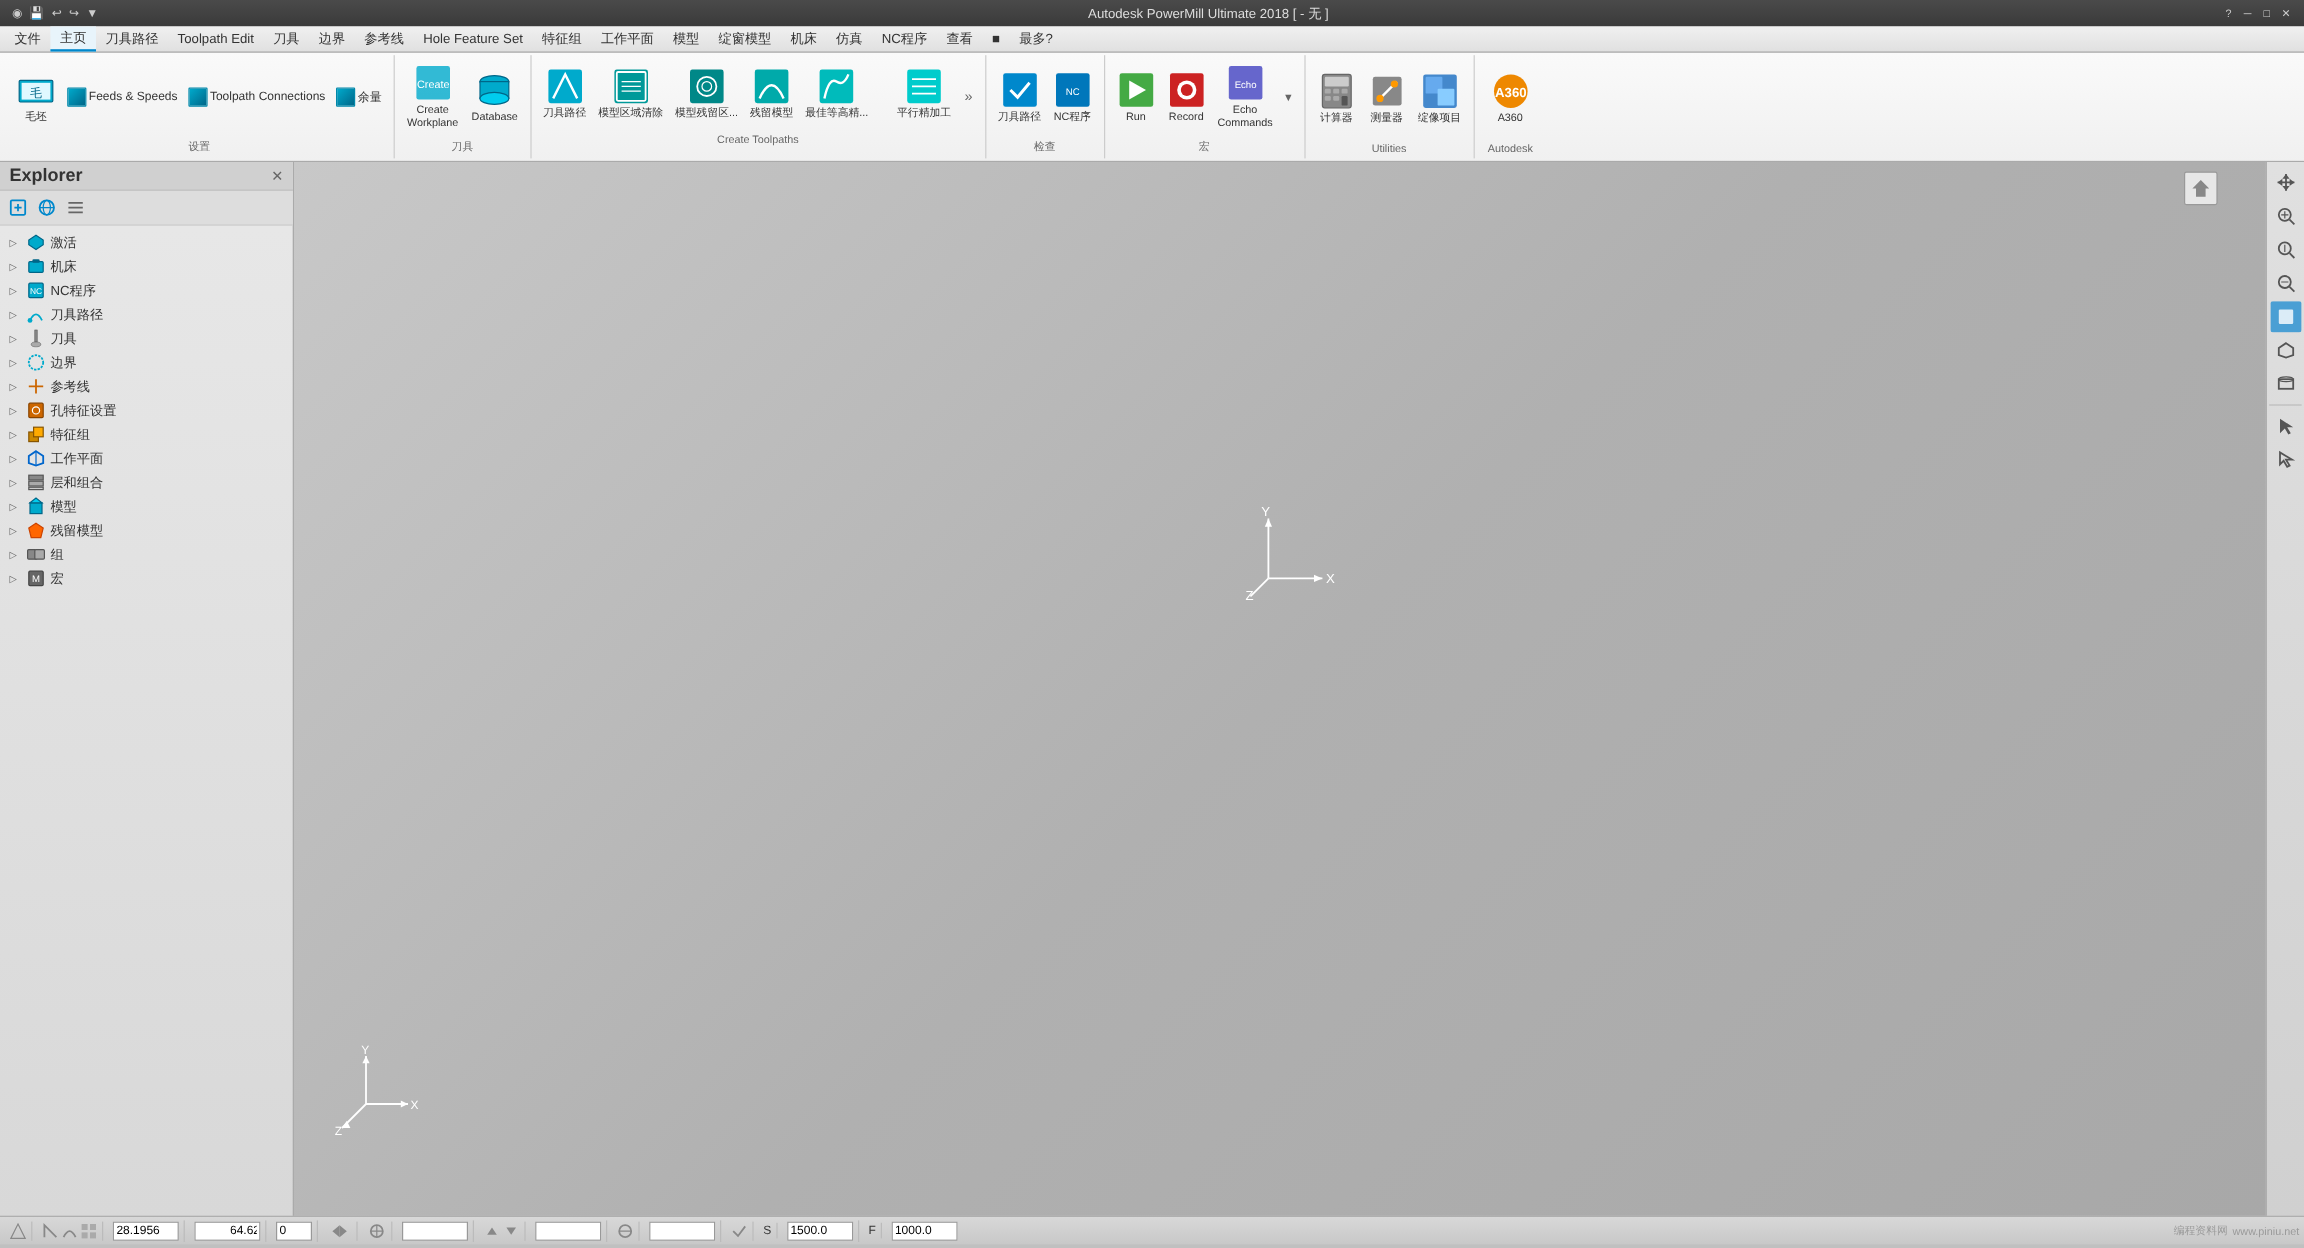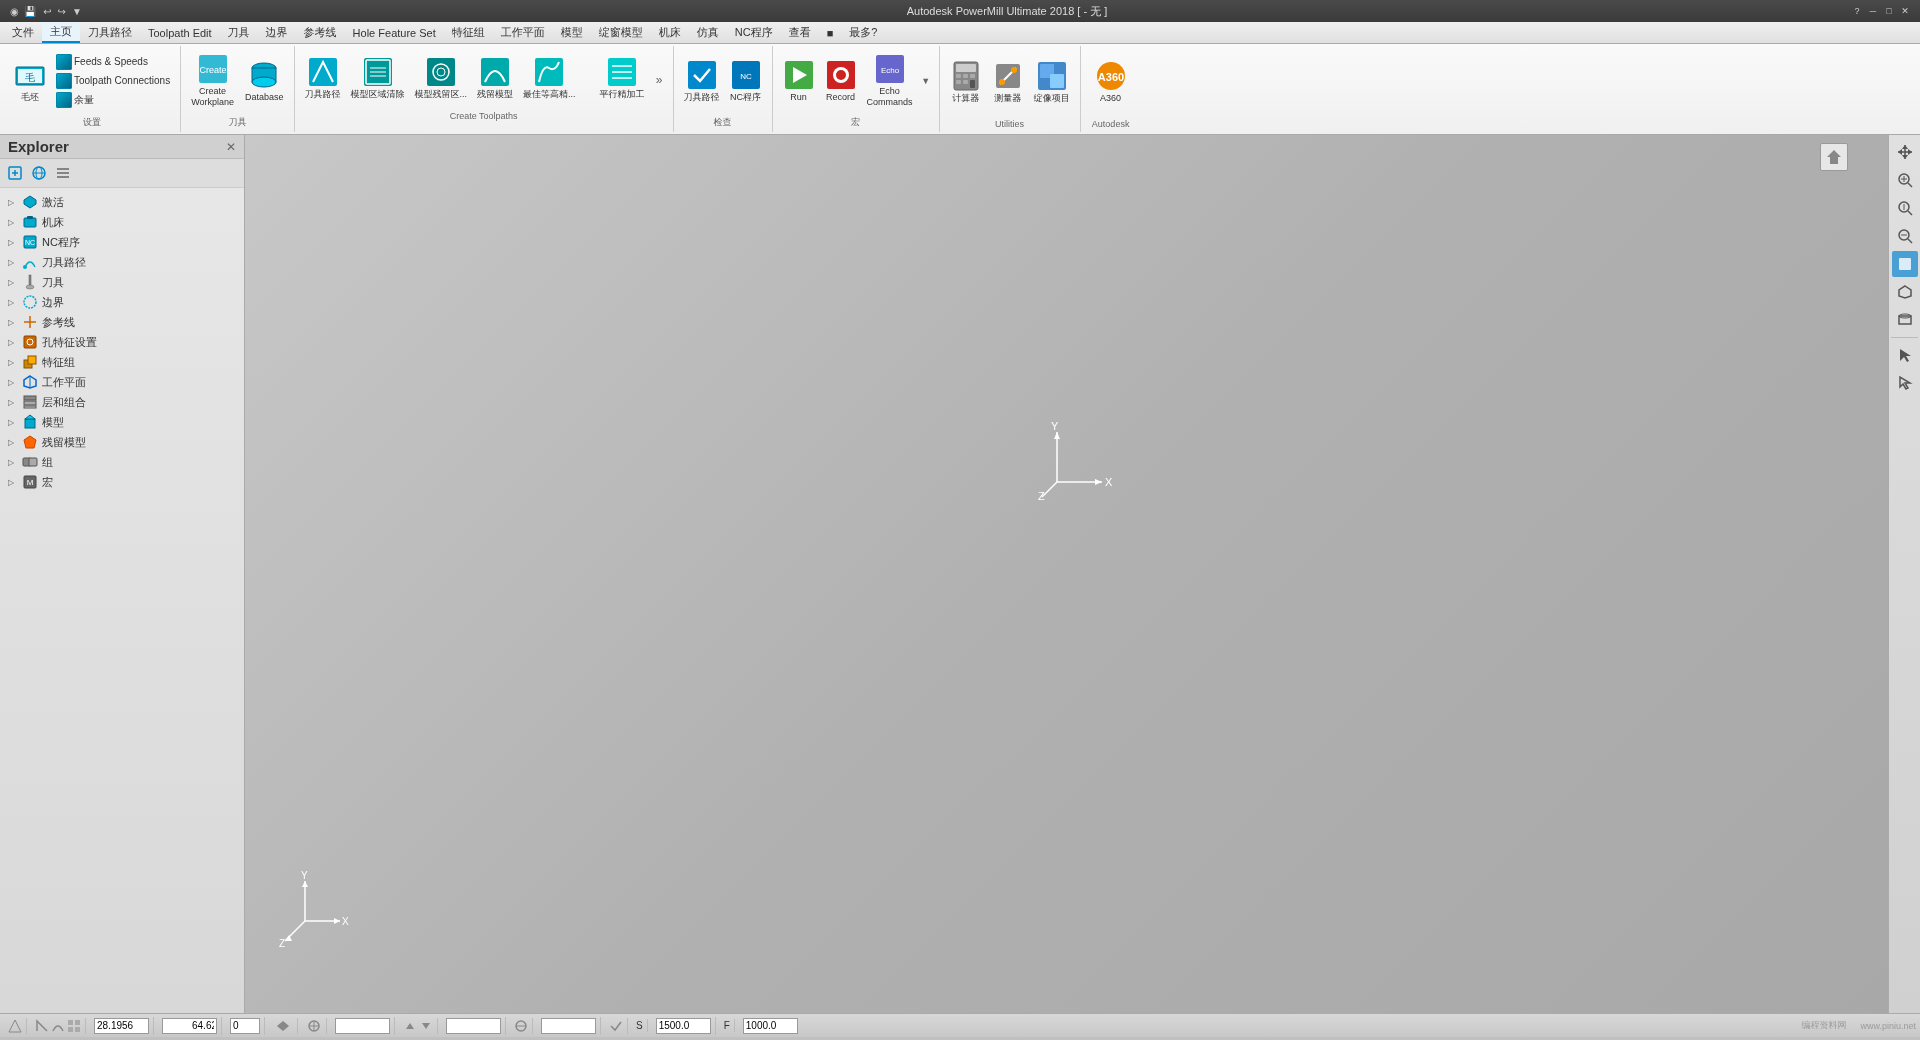--- a/index.html
+++ b/index.html
@@ -54,21 +54,21 @@
       display: flex; flex-direction: column; align-items: center; justify-content: center;
       padding: 2px 4px; cursor: pointer; border-radius: 2px; min-width: 40px;
       font-size: 9px; color: #333; gap: 1px;
     }
     .ribbon-btn .icon { width: 32px; height: 32px; display: flex; align-items: center; justify-content: center; }
     .ribbon-btn .label { font-size: 9px; text-align: center; line-height: 1.2; }
     .ribbon-btn-small {
       display: flex; align-items: center; gap: 2px; padding: 1px 4px;
       cursor: pointer; font-size: 10px; color: #333; border-radius: 2px; white-space: nowrap;
     }
-    .small-group { display: flex; flex-direction: column; gap: 1px; justify-content: flex-end; }
+    .small-group { display: flex; flex-direction: row; gap: 1px; justify-content: flex-end; }
 
     
     .svg-icon { width: 32px; height: 32px; }
 
     
     #main {
       display: flex; height: calc(1040px - 22px - 22px - 112px - 24px);
     }
 
     
@@ -784,15 +784,15 @@
   <div class="status-item">
     <input type="text" class="status-input" style="width: 55px;" readonly="" value="1500.0">
   </div>
   <div class="status-item">F</div>
   <div class="status-item" style="border-right:none;">
     <input type="text" class="status-input" style="width: 55px;" readonly="" value="1000.0">
   </div>
 
   <div style="margin-left:auto; display:flex; align-items:center; gap:4px; opacity:0.5;">
     <span style="font-size:9px; color:#666;">编程资料网</span>
-    <span style="font-size:9px; color:#666;margin-left:10px;">www.piniu.net</span>
+    <span style="font-size:9px; color:#666;">www.piniu.net</span>
   </div>
 </div>
 
 </body></html>

